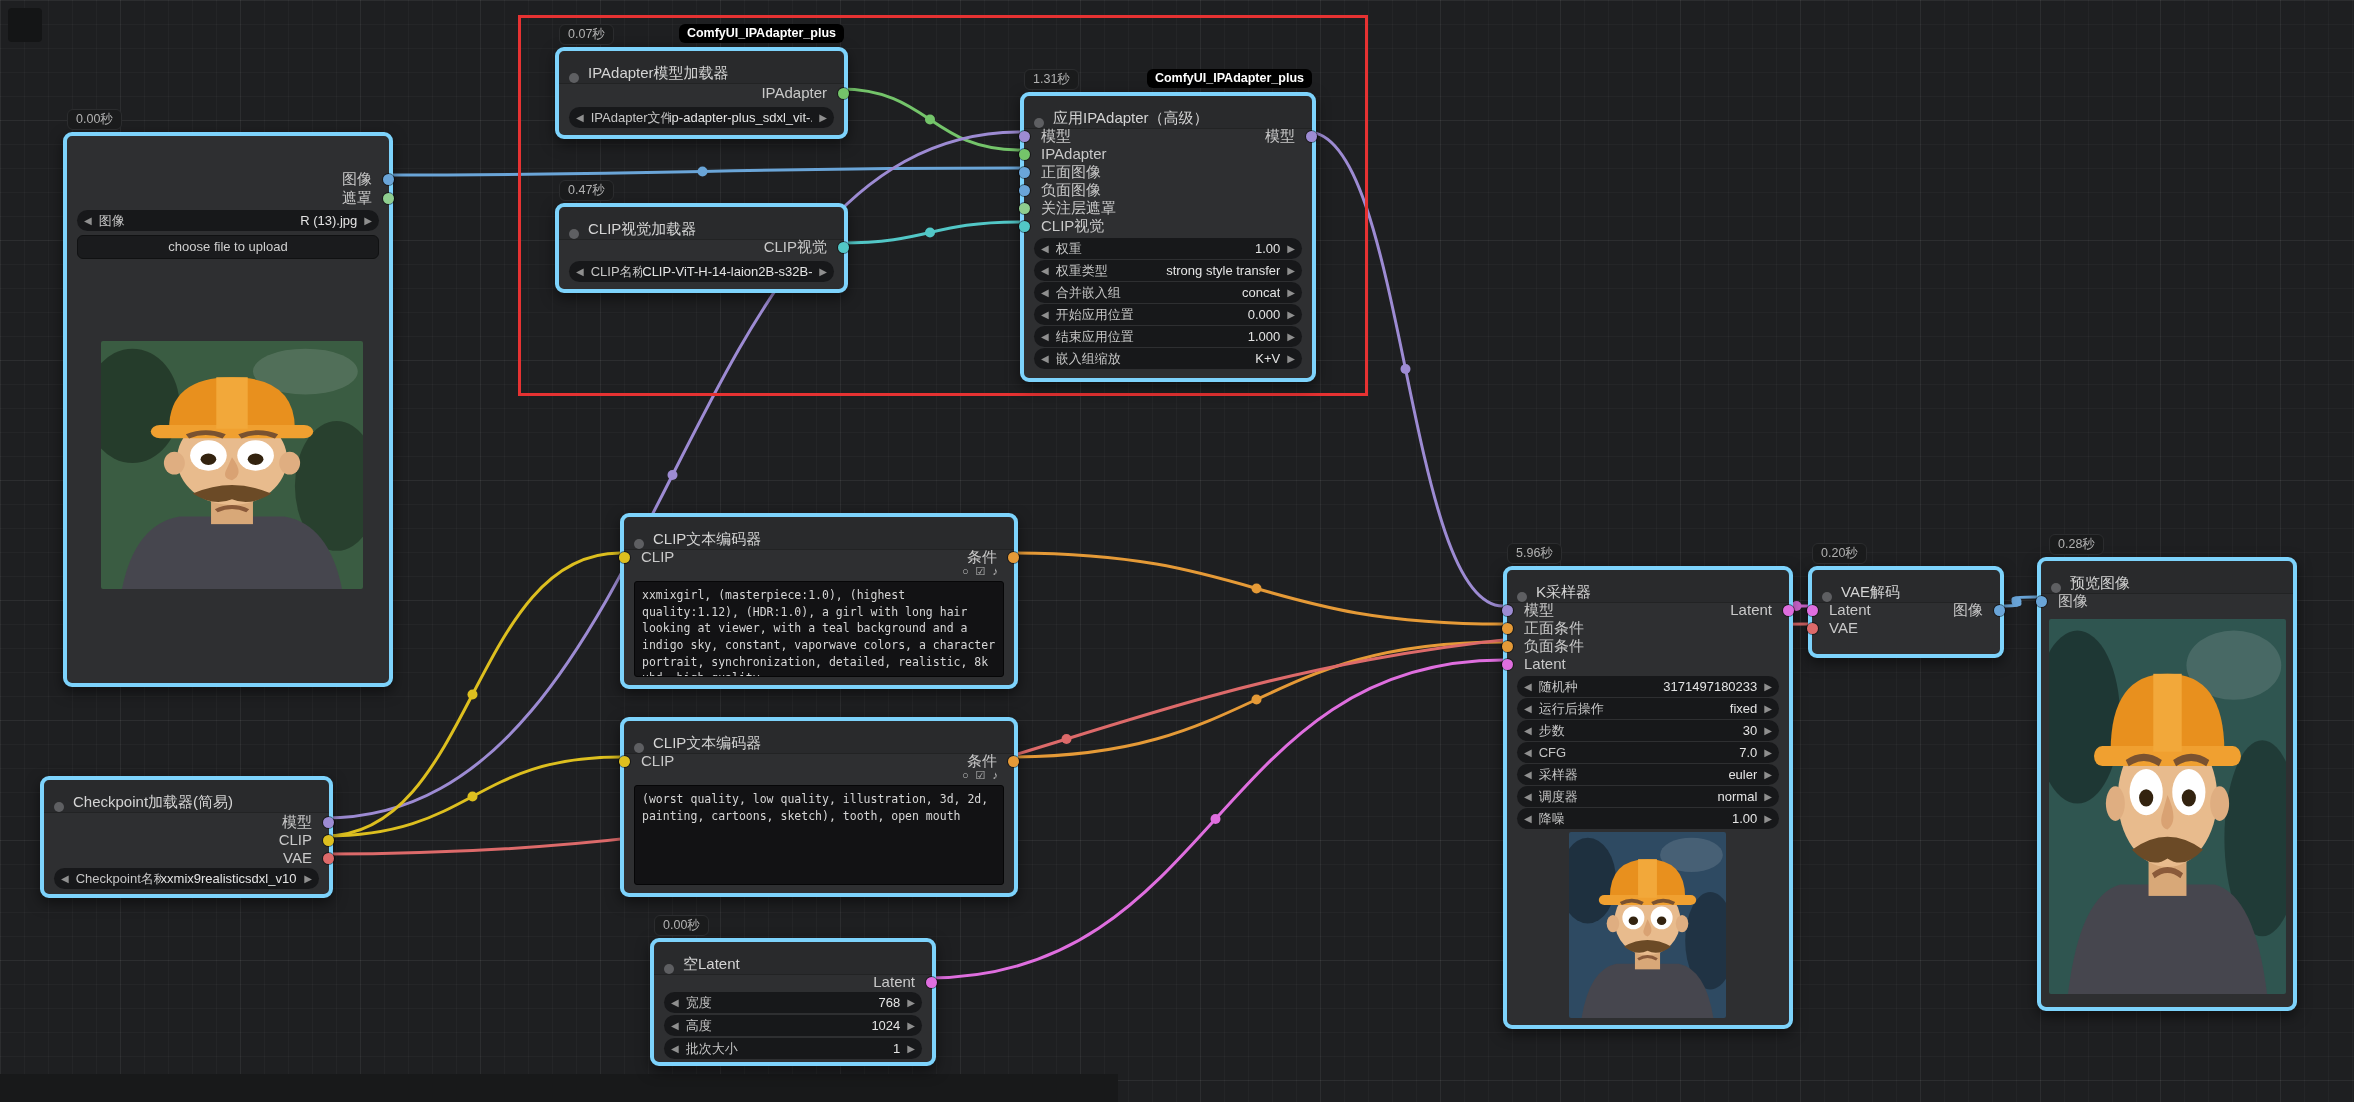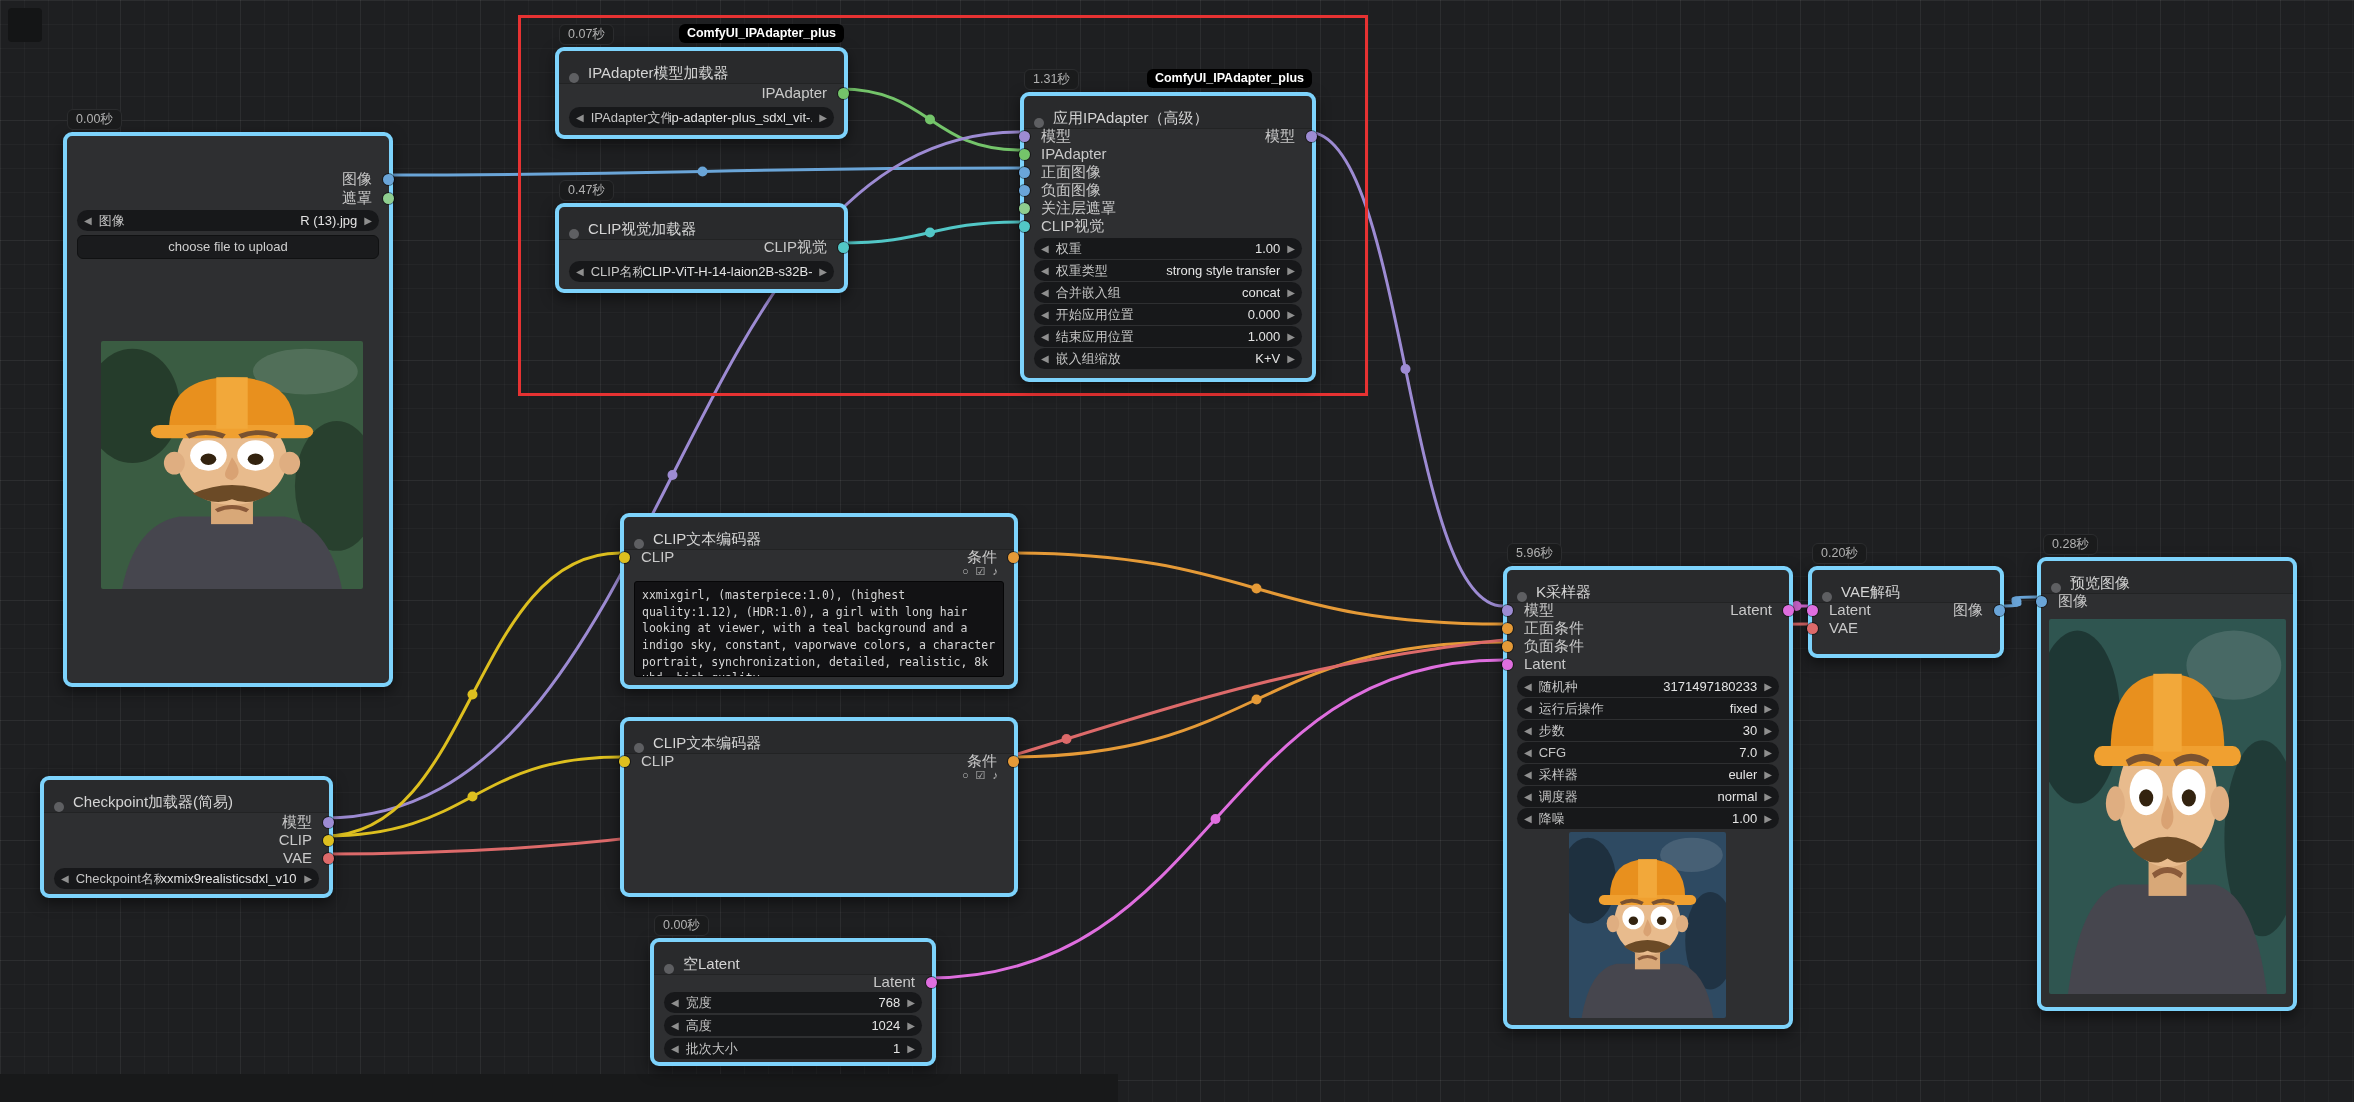--- a/index.html
+++ b/index.html
@@ -233,20 +233,21 @@
 </div>
 
 <div class="node" style="left:620px;top:717px;width:390px;height:172px;">
   <div class="ntitle">
       <span class="tdot"></span>
       <span>CLIP文本编码器</span>
     </div>
   <div class="prow in" style="top:31px;"><span class="pdot" style="background:#ddbf1f;"></span><span>CLIP</span></div>
   <div class="prow out" style="top:31px;"><span>条件</span><span class="pdot" style="background:#e59a37;"></span></div>
   <div class="ta-icons" style="top:48px;">○ ☑ ♪</div>
+  <div class="ta" style="top:64px;bottom:8px;">(worst quality, low quality, illustration, 3d, 2d, painting, cartoons, sketch), tooth, open mouth</div>
 </div>
 
 <div class="node" style="left:40px;top:776px;width:285px;height:114px;">
   <div class="ntitle">
       <span class="tdot"></span>
       <span>Checkpoint加载器(简易)</span>
     </div>
   <div class="prow out" style="top:33px;"><span>模型</span><span class="pdot" style="background:#9d8bd3;"></span></div>
   <div class="prow out" style="top:51px;"><span>CLIP</span><span class="pdot" style="background:#ddbf1f;"></span></div>
   <div class="prow out" style="top:69px;"><span>VAE</span><span class="pdot" style="background:#dd6a6a;"></span></div>
@@ -348,21 +349,21 @@
   <div class="ntitle">
       <span class="tdot"></span>
       <span>VAE解码</span>
     </div>
   <div class="prow in" style="top:31px;"><span class="pdot" style="background:#df6edf;"></span><span>Latent</span></div>
   <div class="prow in" style="top:49px;"><span class="pdot" style="background:#dd6a6a;"></span><span>VAE</span></div>
   <div class="prow out" style="top:31px;"><span>图像</span><span class="pdot" style="background:#6aa5d8;"></span></div>
 </div>
 
 <div class="node" style="left:2037px;top:557px;width:252px;height:446px;">
-  <div class="badge timer" style="left:2px;">0.28秒</div>
+  <div class="badge timer" style="left:8px;">0.28秒</div>
   <div class="ntitle">
       <span class="tdot"></span>
       <span>预览图像</span>
     </div>
   <div class="prow in" style="top:31px;"><span class="pdot" style="background:#6aa5d8;"></span><span>图像</span></div>
   <svg class="pimg" style="left:8px;top:58px;--bg:#2f5550;" width="237" height="375" viewBox="0 0 100 130" preserveAspectRatio="none">
       <use href="#portrait"></use>
     </svg>
 </div>
 

